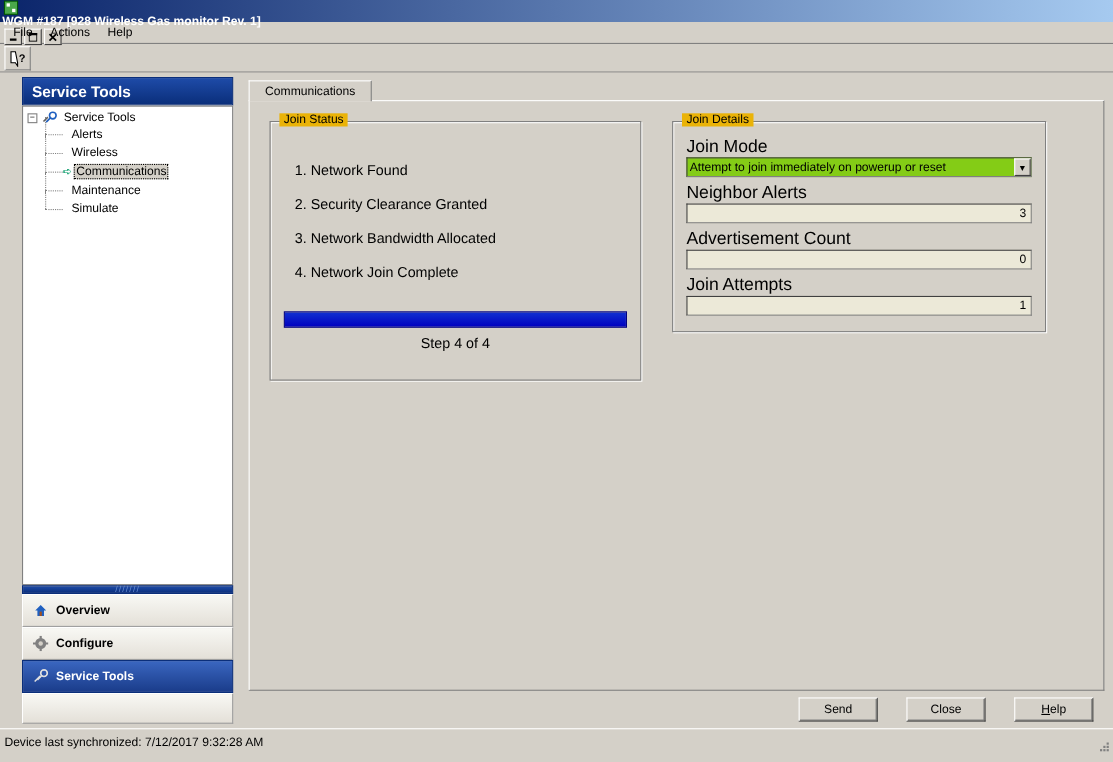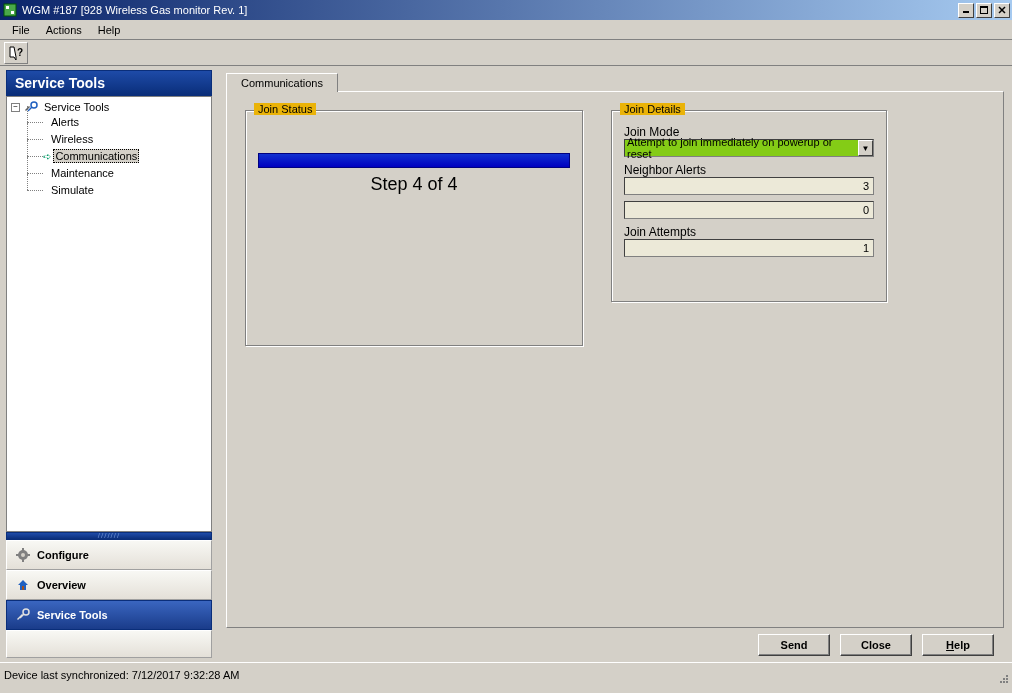--- a/index.html
+++ b/index.html
@@ -11,23 +11,23 @@
     color: #000;
     width: 1012px;
     height: 693px;
     overflow: hidden;
   }
   .titlebar {
     background: linear-gradient(to right, #0a246a, #a6caf0);
     color: #fff;
     height: 20px;
     display: flex;
-    align-items: center;
     padding: 0 2px;
-    font-weight: normal;
+    font-weight: bold;
+    flex-direction: column;
   }
   .titlebar .title-icon { width: 16px; height: 16px; margin-right: 4px; display:flex; align-items:center; justify-content:center;}
   .titlebar .title-text { flex: 1; }
   .titlebar .win-controls { display: flex; gap: 0px; }
   .titlebar .win-btn {
     width: 16px; height: 15px;
     background: #d4d0c8;
     border: 1px solid #fff;
     border-right-color: #404040; border-bottom-color: #404040;
     display: flex; align-items: center; justify-content: center;
@@ -60,21 +60,21 @@
   }
   .main {
     display: flex;
     height: 596px;
   }
   .sidebar {
     width: 218px;
     background: #d4d0c8;
     display: flex;
     flex-direction: column;
-    padding: 4px 6px 4px 6px;
+    padding: 4px 6px 4px 20px;
   }
   .sidebar-header {
     background: linear-gradient(to bottom, #1e4ba8, #0a2e7a);
     color: #fff;
     font-weight: bold;
     font-size: 14px;
     padding: 4px 8px;
     border: 1px solid #0a2e7a;
   }
   .tree-panel {
@@ -190,32 +190,32 @@
     padding: 14px 12px 18px 12px;
     box-shadow: inset 1px 1px 0 #fff, 1px 1px 0 #fff;
   }
   .groupbox .legend {
     position: absolute;
     top: -8px; left: 8px;
     background: #eab308;
     padding: 0 4px;
   }
   .join-status { width: 338px; height: 236px; }
-  .join-details { width: 276px; height: 192px; padding-left: 12px; }
+  .join-details { width: 340px; height: 192px; padding-left: 12px; }
   .status-list { font-size: 13px; padding: 6px 4px 0 10px;}
   .status-item { margin: 16px 0; }
   .progress {
     margin: 28px 0 0 0;
     height: 15px;
     background: linear-gradient(to bottom, #1030d0, #0000c0);
     border: 1px solid #000080;
   }
-  .progress-label { text-align: center; font-size: 18px; margin-top: 6px;}
+  .progress-label { text-align: center; font-size: 13px; margin-top: 6px;}
   .field-row { margin-bottom: 6px; }
-  .field-label { font-size: 12px; }
+  .field-label { font-size: 16px; }
   .select-box, .text-ro {
     width: 100%;
     border: 1px solid #808080;
     border-top-color:#404040; border-left-color:#404040;
     background: #84cc16;
     height: 18px;
     font-size: 11px;
     padding: 1px 2px;
     display: flex; align-items: center;
   }
@@ -224,23 +224,22 @@
     width: 15px; height: 16px;
     background: #d4d0c8;
     border: 1px solid #fff;
     border-right-color:#404040; border-bottom-color:#404040;
     display:flex; align-items:center; justify-content:center;
     font-size: 8px;
     margin: -1px -2px -1px 0;
   }
   .text-ro { background: #ece9d8; justify-content: flex-end; padding-right: 4px;}
   .button-row {
-    display: flex; justify-content: flex-end; gap: 10px;
+    display: flex; justify-content: flex-end; gap: 26px;
     padding: 6px 10px 0 0;
-    font-weight: bold;
   }
   .std-button {
     min-width: 72px; height: 22px;
     background: #d4d0c8;
     border: 1px solid #404040;
     border-top-color:#fff; border-left-color:#fff;
     box-shadow: inset -1px -1px 0 #808080;
     display: flex; align-items:center; justify-content:center;
   }
   .statusbar {
@@ -344,41 +343,41 @@
         <div class="tree-item">
             <span class="tree-line"></span>
             <span class="tree-label">Simulate</span>
           </div>
       </div>
     </div>
     <div class="sidebar-separator"></div>
     <div class="nav-button">
       <span class="nav-icon">
           <svg width="14" height="14" viewBox="0 0 14 14">
+            <path d="M7 2 L12 7 L10 7 L10 12 L4 12 L4 7 L2 7 Z" fill="#2060c0"></path>
+            <rect x="6" y="8" width="2" height="4" fill="#a05020"></rect>
+          </svg>
+        </span>
+      <span>Overview</span>
+    </div>
+    <div class="nav-button">
+      <span class="nav-icon">
+          <svg width="14" height="14" viewBox="0 0 14 14">
             <circle cx="7" cy="7" r="5" fill="#808080"></circle>
             <circle cx="7" cy="7" r="2" fill="#d4d0c8"></circle>
             <g stroke="#808080" stroke-width="2">
               <line x1="7" y1="0" x2="7" y2="3"></line>
               <line x1="7" y1="11" x2="7" y2="14"></line>
               <line x1="0" y1="7" x2="3" y2="7"></line>
               <line x1="11" y1="7" x2="14" y2="7"></line>
             </g>
           </svg>
         </span>
       <span>Configure</span>
     </div>
-    <div class="nav-button">
-      <span class="nav-icon">
-          <svg width="14" height="14" viewBox="0 0 14 14">
-            <path d="M7 2 L12 7 L10 7 L10 12 L4 12 L4 7 L2 7 Z" fill="#2060c0"></path>
-            <rect x="6" y="8" width="2" height="4" fill="#a05020"></rect>
-          </svg>
-        </span>
-      <span>Overview</span>
-    </div>
     <div class="nav-button active">
       <span class="nav-icon">
           <svg width="14" height="14" viewBox="0 0 14 14">
             <path d="M2 12 L7 7 L6 6 L1 11 Z" fill="#e0e0e0"></path>
             <circle cx="10" cy="4" r="3" fill="none" stroke="#e0e0e0" stroke-width="1.5"></circle>
             <line x1="8" y1="6" x2="4" y2="10" stroke="#e0e0e0" stroke-width="1.5"></line>
           </svg>
         </span>
       <span>Service Tools</span>
     </div>
@@ -386,40 +385,47 @@
   </div>
 
   <div class="content">
     <div class="tab-container">
       <div class="tab">Communications</div>
     </div>
     <div class="tab-body">
 
       <div class="groupbox join-status">
         <span class="legend">Join Status</span>
+        <div class="status-list">
+          <div class="status-item">1.  Network Found</div>
+          <div class="status-item">2.  Security Clearance Granted</div>
+          <div class="status-item">3.  Network Bandwidth Allocated</div>
+          <div class="status-item">4.  Network Join Complete</div>
+        </div>
         <div class="progress"></div>
         <div class="progress-label">Step 4 of 4</div>
       </div>
 
       <div class="groupbox join-details">
         <span class="legend">Join Details</span>
         <div class="field-row">
           <div class="field-label">Join Mode</div>
           <div class="select-box">
             <span>Attempt to join immediately on powerup or reset</span>
             <span class="select-arrow">▼</span>
           </div>
         </div>
         <div class="field-row">
           <div class="field-label">Neighbor Alerts</div>
           <div class="text-ro">
               <span>3</span>
             </div>
         </div>
         <div class="field-row">
+          <div class="field-label">Advertisement Count</div>
           <div class="text-ro">
               <span>0</span>
             </div>
         </div>
         <div class="field-row">
           <div class="field-label">Join Attempts</div>
           <div class="text-ro">
               <span>1</span>
             </div>
         </div>

